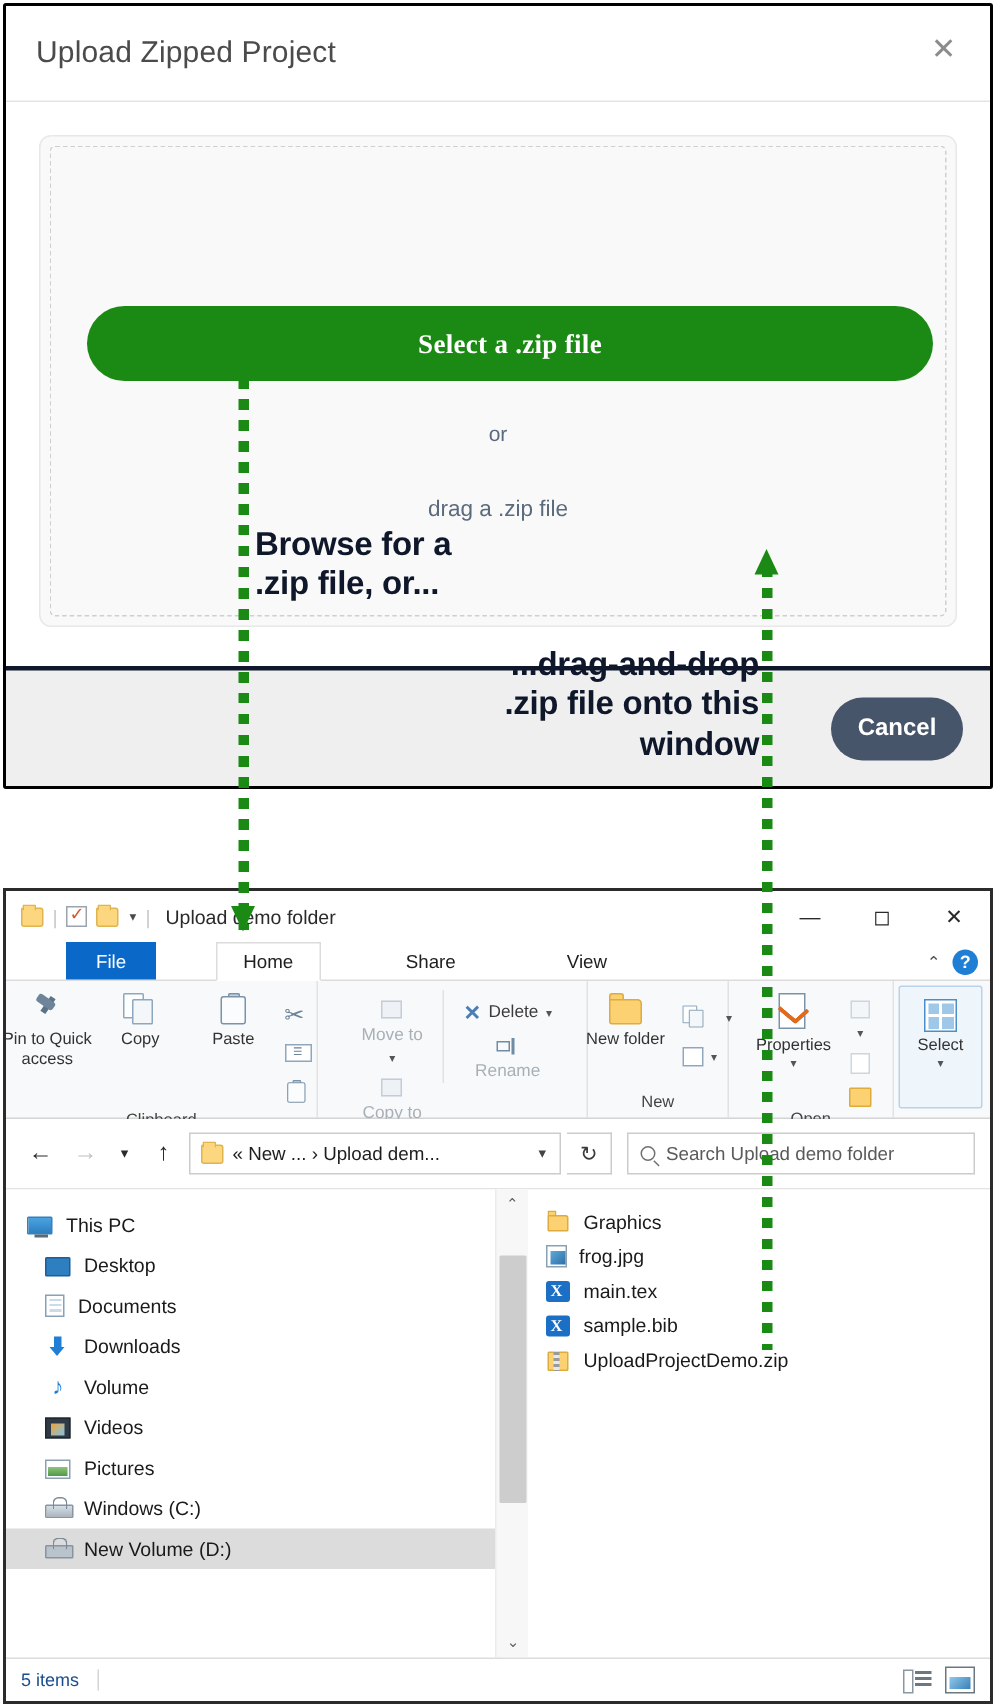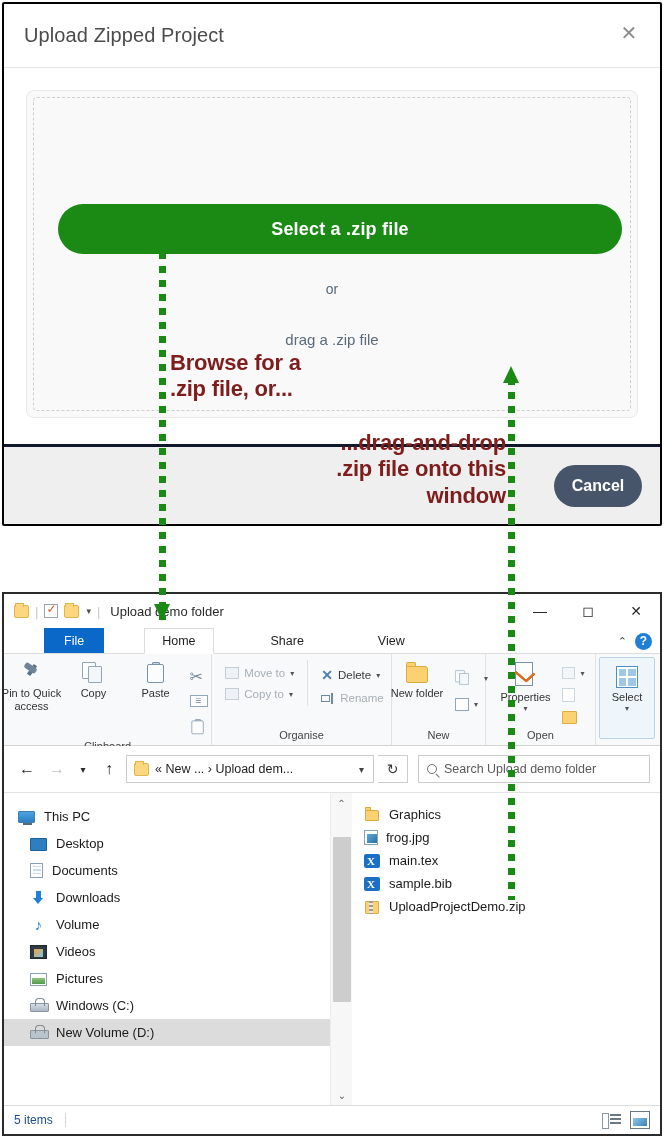--- a/index.html
+++ b/index.html
@@ -59,21 +59,21 @@
     border-radius: 4px;
     display: flex; flex-direction: column;
     align-items: center;
   }
   .select-zip-btn {
     position: absolute; left: 24px; top: 106px;
     width: 564px; height: 50px;
     background: #1a8a14;
     border: none; border-radius: 25px;
     color: #ffffff; font-size: 18px; font-weight: bold;
-    font-family: Liberation Sans, sans-serif;
+    font-family: Liberation Serif, serif;
     cursor: pointer;
     letter-spacing: 0.2px;
   }
   .or-text {
     position: absolute; left: 0; right: 0; top: 183px;
     text-align: center;
     font-size: 14px; color: #5b6a7d;
   }
   .drag-text {
     position: absolute; left: 0; right: 0; top: 233px;
@@ -92,21 +92,21 @@
     background: #47556b;
     border: none; border-radius: 21px;
     color: #ffffff; font-size: 16px; font-weight: bold;
     font-family: "Liberation Sans", sans-serif;
     cursor: pointer;
   }
 
   
   .anno {
     position: absolute;
-    color: #7f1d1d;
+    color: #0f172a;
     font-weight: bold;
     font-size: 22px;
     line-height: 1.20;
     z-index: 40;
     white-space: pre-line;
     letter-spacing: -0.2px;
   }
   .anno-browse { left: 170px; top: 350px; text-align: left; }
   .anno-drag   { left: 278px; top: 430px; text-align: right; width: 228px; }
 
@@ -235,21 +235,21 @@
     width: 62px; display: flex; flex-direction: column;
     align-items: center; cursor: pointer; padding-top: 2px;
   }
   .bigbtn .lbl { font-size: 11px; color: #333; text-align: center; line-height: 1.15; margin-top: 3px; }
   .smallcol { display: flex; flex-direction: column; gap: 5px; padding-top: 5px; }
   .smallbtn {
     display: flex; align-items: center; gap: 5px;
     font-size: 11.5px; color: #3b3b3b; cursor: pointer;
     padding: 2px 3px; white-space: nowrap;
   }
-  .smallbtn.dim { color: #a8b0b7; }
+  .smallbtn.dim { color: #a8b0b7; flex-direction: column; }
   .ico { display: inline-block; }
 
   .pin-ico { width: 22px; height: 22px; position: relative; }
   .pin-ico:before {
     content:''; position: absolute; left: 9px; top: 2px;
     width: 4px; height: 12px; background: #5b7287;
     transform: rotate(35deg);
   }
   .pin-ico:after {
     content:''; position: absolute; left: 3px; top: 3px;

